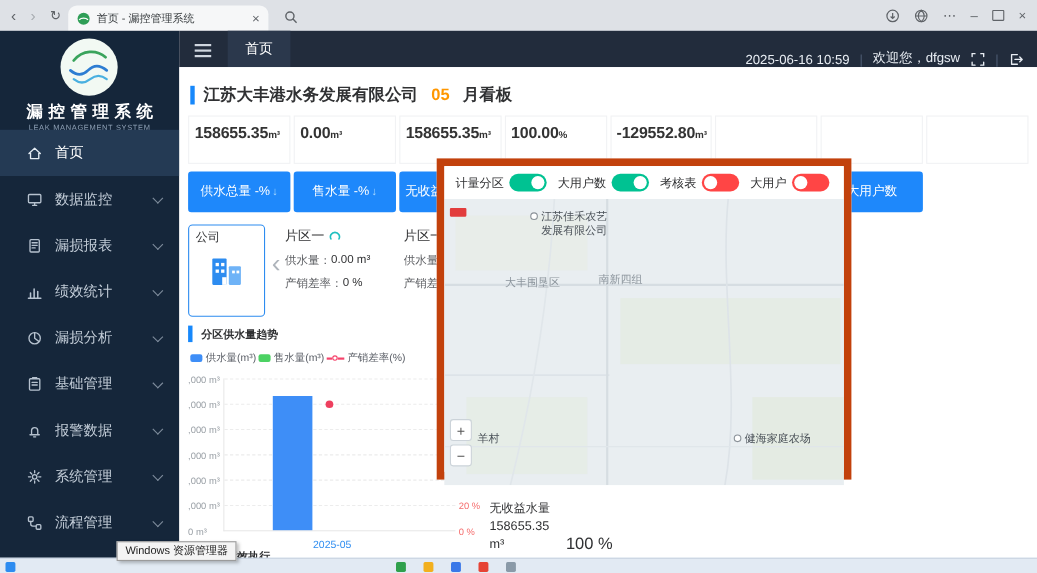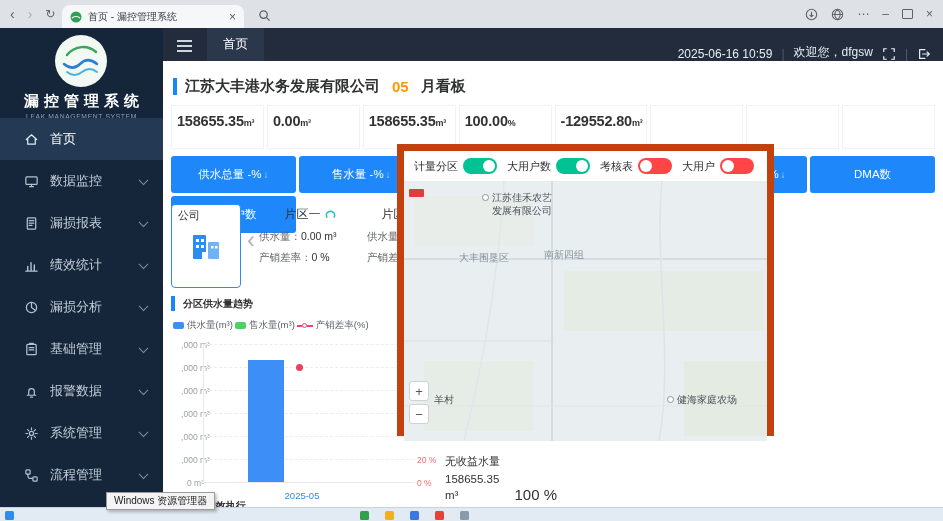--- a/index.html
+++ b/index.html
@@ -37,52 +37,52 @@
   
   #main{position:absolute;left:163px;top:61px;width:780px;height:460px;background:#fff}
   .sechead{display:flex;align-items:center;gap:8px;font-size:10px;font-weight:bold;color:#303133}
   .secbar{width:4px;height:15px;background:#1788fb}
   #ptitle{position:absolute;left:10px;top:16px;display:flex;align-items:center;gap:8px;font-size:15px;font-weight:bold;color:#303133}
   #ptitle .bar{width:4px;height:17px;background:#1788fb}
   #ptitle .month{color:#ff9700;margin:0 4px}
   #stats{position:absolute;left:8px;top:44px;width:764px;display:grid;grid-template-columns:repeat(8,1fr);gap:3px}
   .stat{height:44px;border:1px solid #f1f2f4;box-sizing:border-box;padding:7px 5px;font-weight:bold;color:#333;font-size:14.5px;letter-spacing:-.2px;overflow:hidden;white-space:nowrap}
   .stat .u{font-size:9px}
-  #kbtns{position:absolute;left:8px;top:95px;width:764px;display:grid;grid-template-columns:repeat(6,1fr);gap:3px}
+  #kbtns{position:absolute;left:8px;top:95px;width:764px;display:grid;grid-template-columns:repeat(8,1fr);gap:3px}
   .kbtn{height:37px;background:#1e88fb;border:none;border-radius:3px;color:#fff;font-size:11.5px;font-family:inherit;
         display:flex;align-items:center;justify-content:center;flex-wrap:wrap;line-height:1.3;padding:2px 4px;cursor:pointer;text-align:center}
   .karr{color:#a8d8ff;font-size:10px;margin-left:2px}
   
   #cards{position:absolute;left:8px;top:141px;width:560px;height:92px}
   .ccompany{position:absolute;left:0;top:2px;width:70px;height:84px;border:1px solid #2d8cf0;border-radius:4px;box-sizing:border-box;cursor:pointer;background:#fff}
   .ccompany .lbl{position:absolute;left:6px;top:3px;font-size:11px;color:#303133}
   .ccompany svg{position:absolute;left:18px;top:26px}
   .cprev{position:absolute;left:76px;top:24px;font-size:24px;color:#aeb4bb;cursor:pointer}
   .zone{position:absolute;top:4px;cursor:pointer}
-  .zt{display:flex;align-items:center;justify-content:center;gap:4px;font-size:12px;color:#303133}
+  .zt{display:flex;align-items:center;gap:4px;font-size:12px;color:#303133}
   .zrow{display:flex;font-size:10.5px;margin-top:7px;white-space:nowrap;overflow:hidden}
   .zl{color:#606266}
   .zv{color:#303133}
   .z1{left:88px;width:102px}
   .z2{left:196px;width:80px;overflow:hidden}
   .z3{left:282px;width:116px;overflow:hidden}
   .z3 .zt{display:block;font-size:10.5px;line-height:1.3;height:28px;overflow:hidden;text-align:left}
   .z3 .zrow{margin-top:3px}
   
   #trend{position:absolute;left:8px;top:235px;width:272px}
   #legend{display:flex;align-items:flex-start;gap:2px;margin-top:8px;font-size:9.5px;color:#5a5e66;padding-left:2px;white-space:nowrap}
   .lg-sq{width:11px;height:7px;border-radius:2px;display:inline-block;margin-right:3px}
   .lg-line{display:inline-flex;align-items:center;width:16px;margin-right:3px}
   .lg-line i{flex:1;height:2px;background:#f5436b}
   .lg-line b{width:5px;height:5px;border:1.5px solid #f5436b;border-radius:50%;background:#fff;box-sizing:border-box}
   .lgitem{display:flex;align-items:center}
   #plotwrap{position:relative;margin-top:8px;height:164px}
   #plot{position:absolute;left:32px;top:4px;width:210px;height:138px;border-left:1px solid #e9e9e9;border-bottom:1px solid #e9e9e9}
   .grid{position:absolute;left:0;right:0;height:0;border-top:1px dashed #ececec}
-  .yl{position:absolute;left:10px;width:29px;text-align:center;font-size:8.5px;color:#9aa0a6}
+  .yl{position:absolute;left:0;width:29px;text-align:left;font-size:8.5px;color:#9aa0a6}
   .yr{position:absolute;left:246px;font-size:8.5px;color:#f56c6c}
   .vbar{position:absolute;bottom:0;left:44px;width:36px;background:#3e8ef7;height:0}
   .vdot{position:absolute;left:92px;width:7px;height:7px;border-radius:50%;background:#ee3f5e}
   .xlab{position:absolute;left:76px;top:150px;width:110px;text-align:center;font-size:9.5px;color:#2d8cf0}
   
   #ratio{position:absolute;left:282px;top:235px;width:112px}
   .ritem{margin-top:13px}
   .rlabel{font-size:11px;color:#303133}
   .rrow{display:flex;align-items:flex-end;gap:6px;margin-top:3px}
   .rval{flex:1;font-size:11.5px;color:#303133;line-height:1.35;word-break:break-all}

